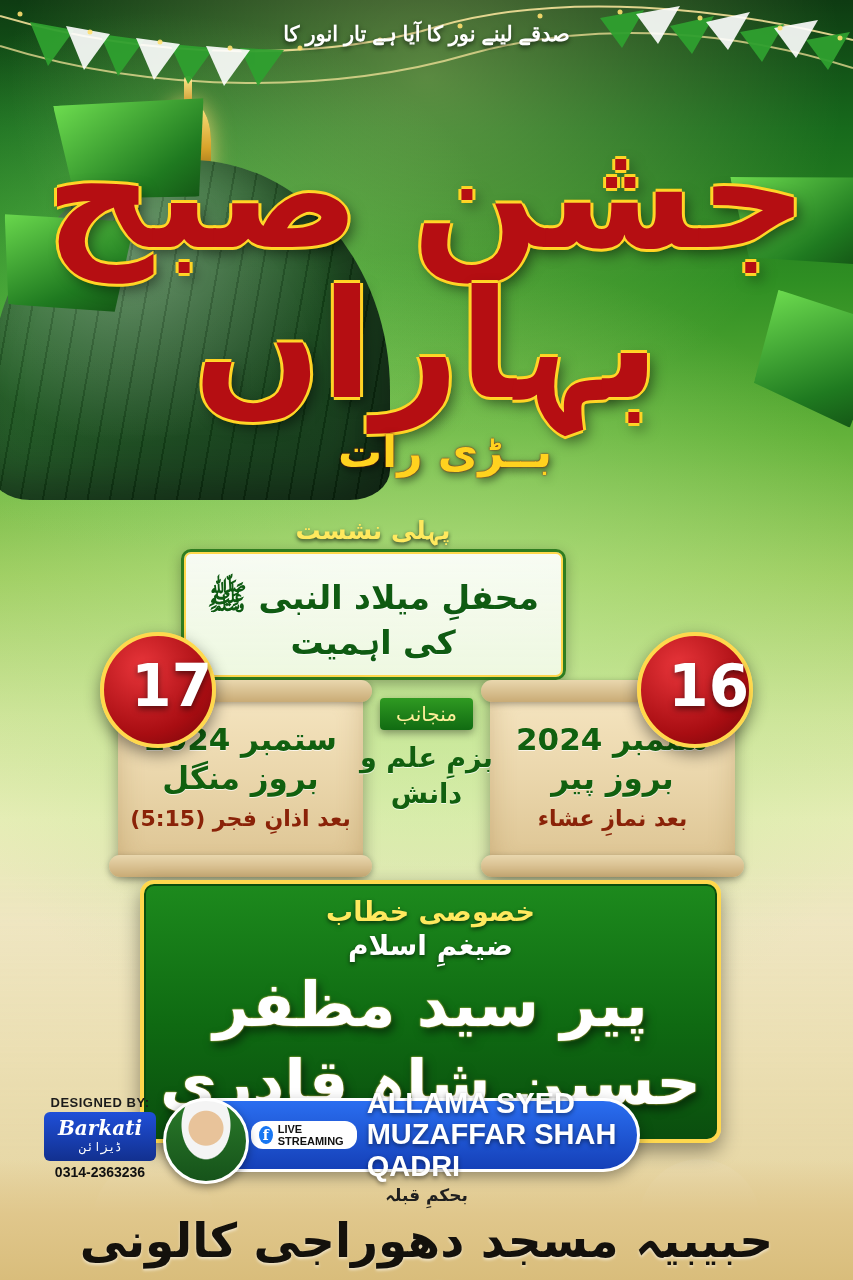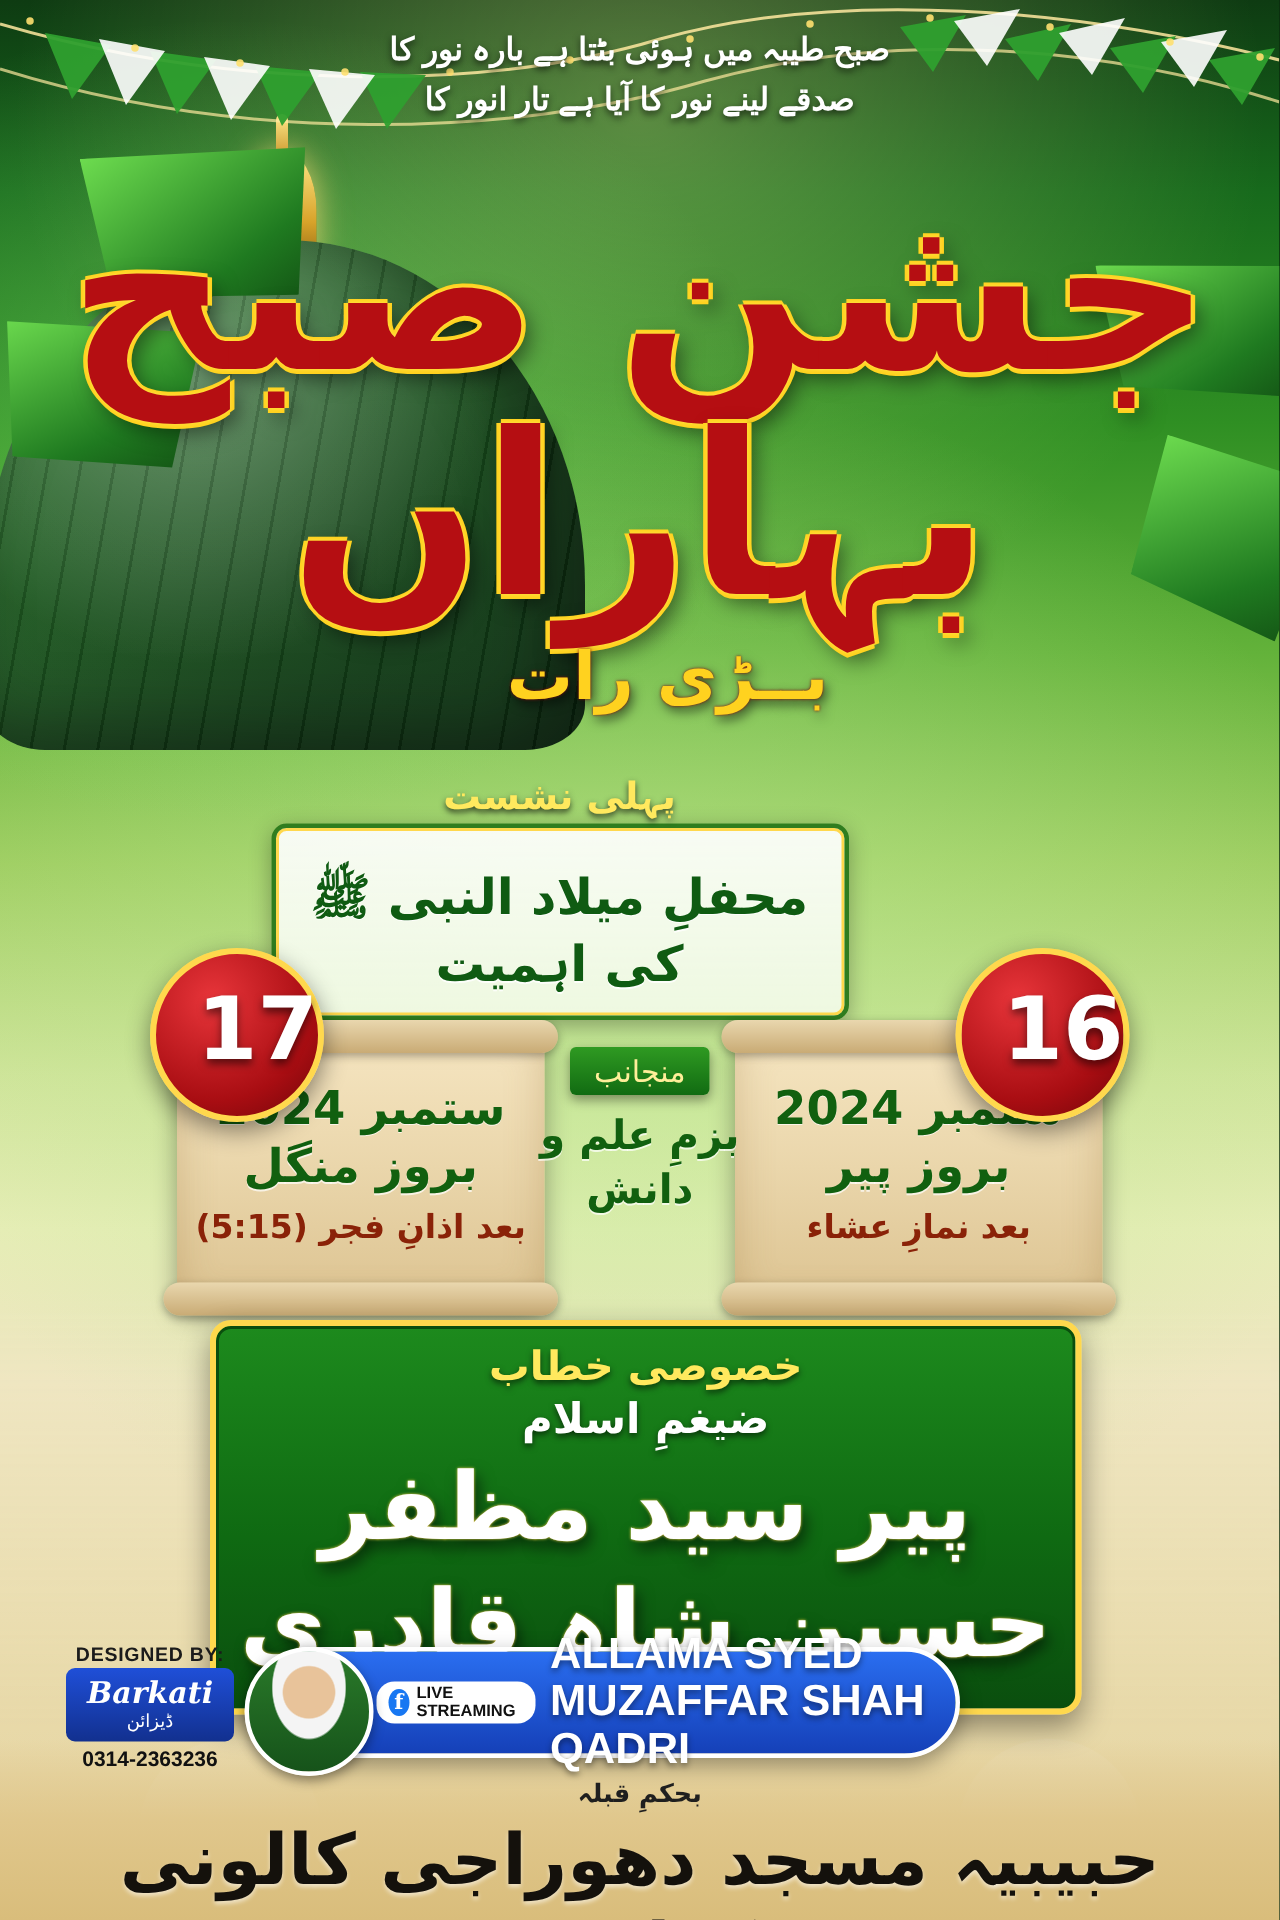--- a/index.html
+++ b/index.html
@@ -381,21 +381,21 @@
     padding: 4px 0 6px;
     color: #ffffff;
   }
   .designer-brand .brand-name {
     font-family: "DejaVu Serif", serif;
     font-style: italic;
     font-size: 20px;
     font-weight: bold;
   }
   .designer-brand .brand-sub {
-    font-family: Liberation Serif, serif;
+    font-family: Liberation Mono, monospace;
     font-size: 12px;
   }
   .designer-phone {
     margin-top: 3px;
     font-family: "Liberation Sans", sans-serif;
     font-size: 14px;
     font-weight: bold;
     color: #111111;
   }
 
@@ -543,21 +543,20 @@
       <circle cx="700" cy="18" r="2.5"></circle>
         <circle cx="780" cy="28" r="2.5"></circle>
         <circle cx="840" cy="38" r="2.5"></circle>
     </g>
   </svg>
 
   <div class="mosque-ghost"></div>
   <div class="sand"></div>
 
   <div class="verse">
-    <div>صبح طیبہ میں ہوئی بٹتا ہے بارہ نور کا</div>
     <div>صدقے لینے نور کا آیا ہے تار انور کا</div>
   </div>
 
   <div class="title-wrap">
     <div class="title-main">جشن صبح بہاراں</div>
     <div class="title-sub">بــڑی رات</div>
   </div>
 
   <div class="sessions">
     <div class="session">

